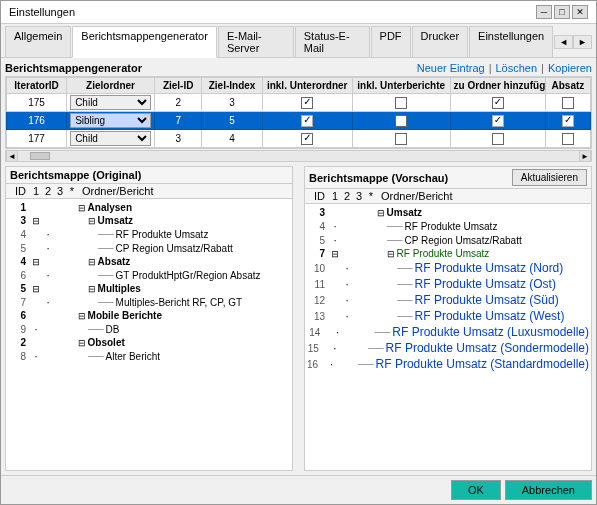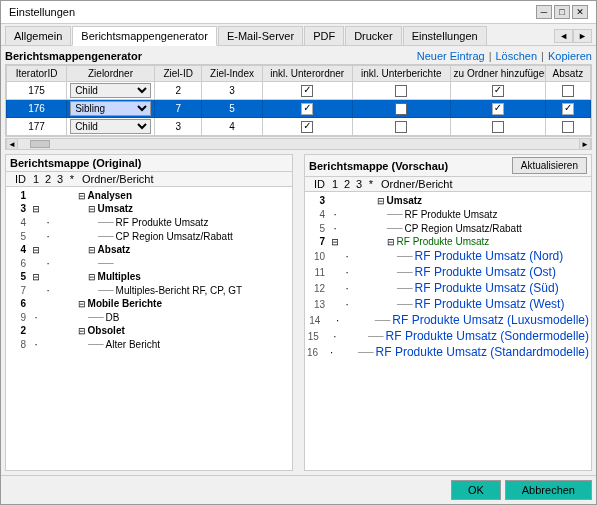--- a/index.html
+++ b/index.html
@@ -15,21 +15,21 @@
     .tab-arrow { padding: 1px 4px; border: 1px solid #ccc; background: #e8e8e8; cursor: pointer; font-size: 9px; }
     .content { flex: 1; display: flex; flex-direction: column; padding: 4px; overflow: hidden; }
     .section-header { display: flex; justify-content: space-between; align-items: center; margin-bottom: 2px; }
     .section-title { font-weight: bold; font-size: 11px; }
     .section-actions { display: flex; gap: 4px; }
     .section-action { color: #0066cc; cursor: pointer; text-decoration: none; font-size: 11px; }
     .separator { color: #666; }
     .table-container { border: 1px solid #ccc; overflow: auto; flex-shrink: 0; }
     table { border-collapse: collapse; width: 100%; table-layout: fixed; }
     thead tr { background: #e8e8e8; }
-    th { border: 1px solid #ccc; padding: 2px 3px; text-align: center; font-weight: normal; font-size: 10px; white-space: nowrap; overflow: hidden; }
+    th { border: 1px solid #ccc; padding: 2px 3px; text-align: center; font-weight: bold; font-size: 10px; white-space: nowrap; overflow: hidden; }
     td { border: 1px solid #ccc; padding: 1px 3px; text-align: center; font-size: 10px; overflow: hidden; }
     .row-normal { background: #fff; }
     .row-selected { background: #0066cc; color: #fff; }
     .row-selected td { border-color: #0055aa; }
     select { font-size: 10px; border: 1px solid #999; padding: 0; width: 100%; }
     .checkbox-cell { text-align: center; }
     .cb { width: 12px; height: 12px; border: 1px solid #666; display: inline-block; background: #fff; position: relative; vertical-align: middle; }
     .cb.checked::after { content: '✓'; position: absolute; top: -2px; left: 1px; font-size: 10px; }
     .cb.checked-sel { width: 12px; height: 12px; border: 1px solid #aaa; display: inline-block; background: #fff; position: relative; vertical-align: middle; }
     .cb.checked-sel::after { content: '✓'; position: absolute; top: -2px; left: 1px; font-size: 10px; color: #000; }
@@ -63,20 +63,21 @@
       <button class="titlebar-btn">─</button>
       <button class="titlebar-btn">□</button>
       <button class="titlebar-btn">✕</button>
     </div>
   </div>
 
   <div class="tabs">
     <div class="tab">Allgemein</div>
     <div class="tab active">Berichtsmappengenerator</div>
     <div class="tab">E-Mail-Server</div>
+    <div class="tab">Status-E-Mail</div>
     <div class="tab">PDF</div>
     <div class="tab">Drucker</div>
     <div class="tab">Einstellungen</div>
     <div class="tab-arrows">
       <button class="tab-arrow">◄</button>
       <button class="tab-arrow">►</button>
     </div>
   </div>
 
   <div class="content">
@@ -225,20 +226,21 @@
               <span class="tree-text-bold">Absatz</span>
             </div>
             <div class="tree-row">
               <span class="tree-id">6</span>
               <span style="width: 12px; display: inline-block; text-align: center;"></span>
               <span style="width: 12px; display: inline-block; text-align: center;">·</span>
               <span style="width: 12px; display: inline-block; text-align: center;"></span>
               <span style="width: 12px; display: inline-block;"></span>
               <span style="display: inline-block; width: 20px;"></span>
               <span style="margin-right: 2px; color: rgb(136, 136, 136);">──</span>
+              <span class="tree-text">GT ProduktHptGr/Region Absatz</span>
             </div>
             <div class="tree-row">
               <span class="tree-id-bold">5</span>
               <span style="width: 12px; display: inline-block; text-align: center; font-size: 9px;">⊟</span>
               <span style="width: 12px; display: inline-block; text-align: center;"></span>
               <span style="width: 12px; display: inline-block; text-align: center;"></span>
               <span style="width: 12px; display: inline-block;"></span>
               <span style="display: inline-block; width: 10px;"></span>
               <span style="margin-right: 2px; font-size: 9px;">⊟</span>
               <span class="tree-text-bold">Multiples</span>

